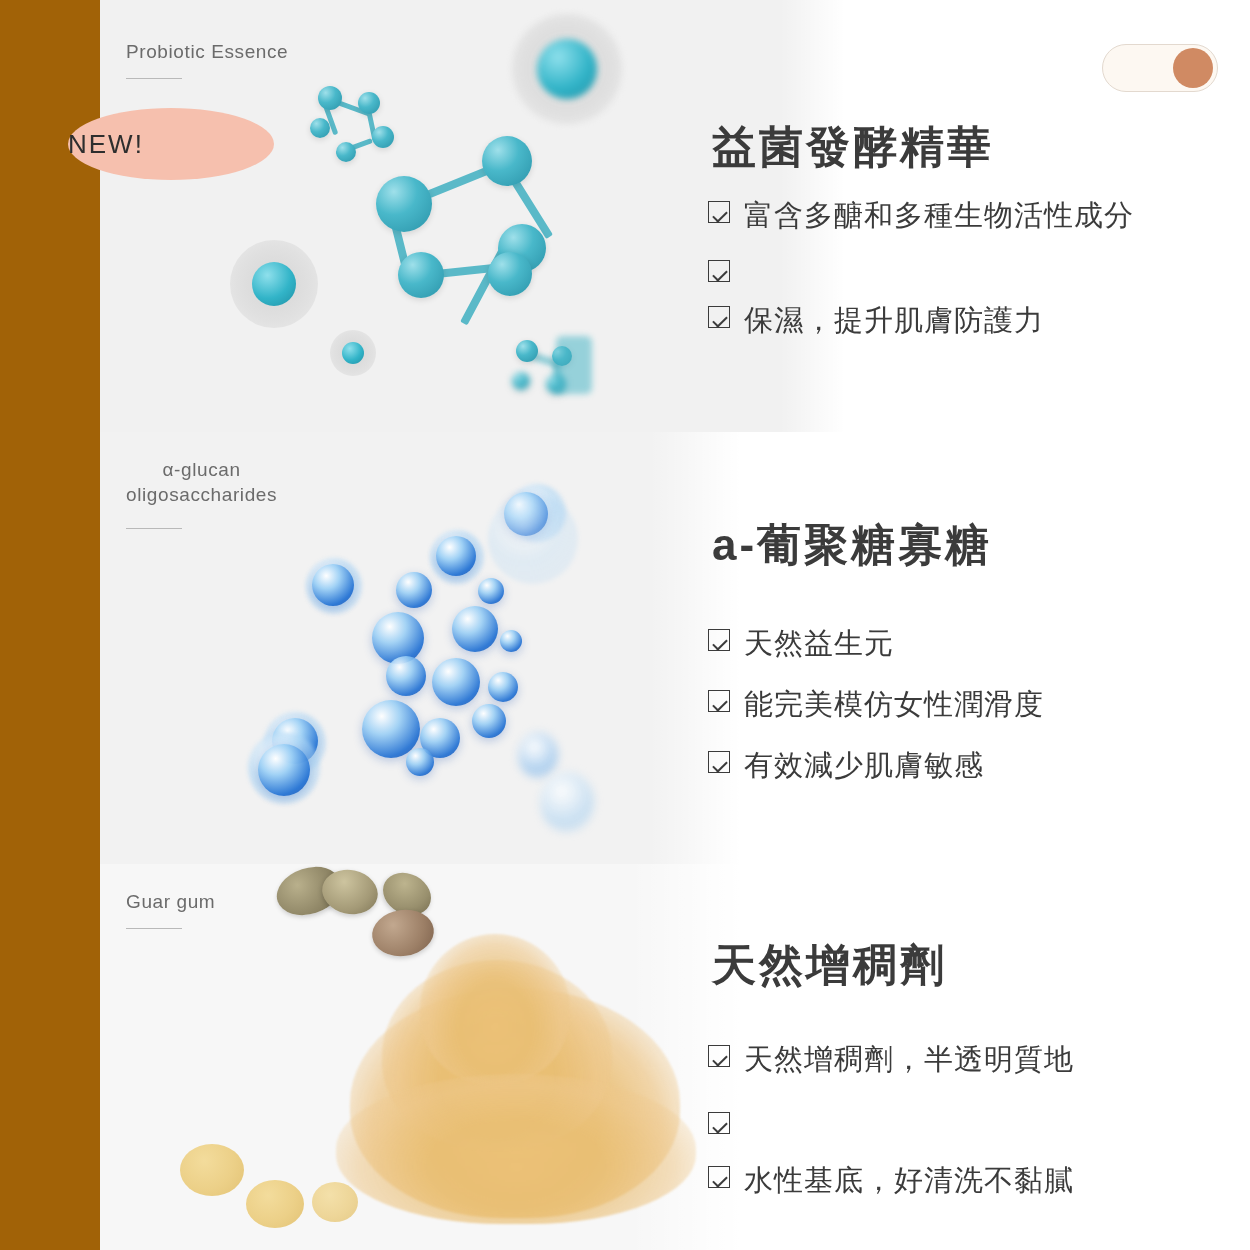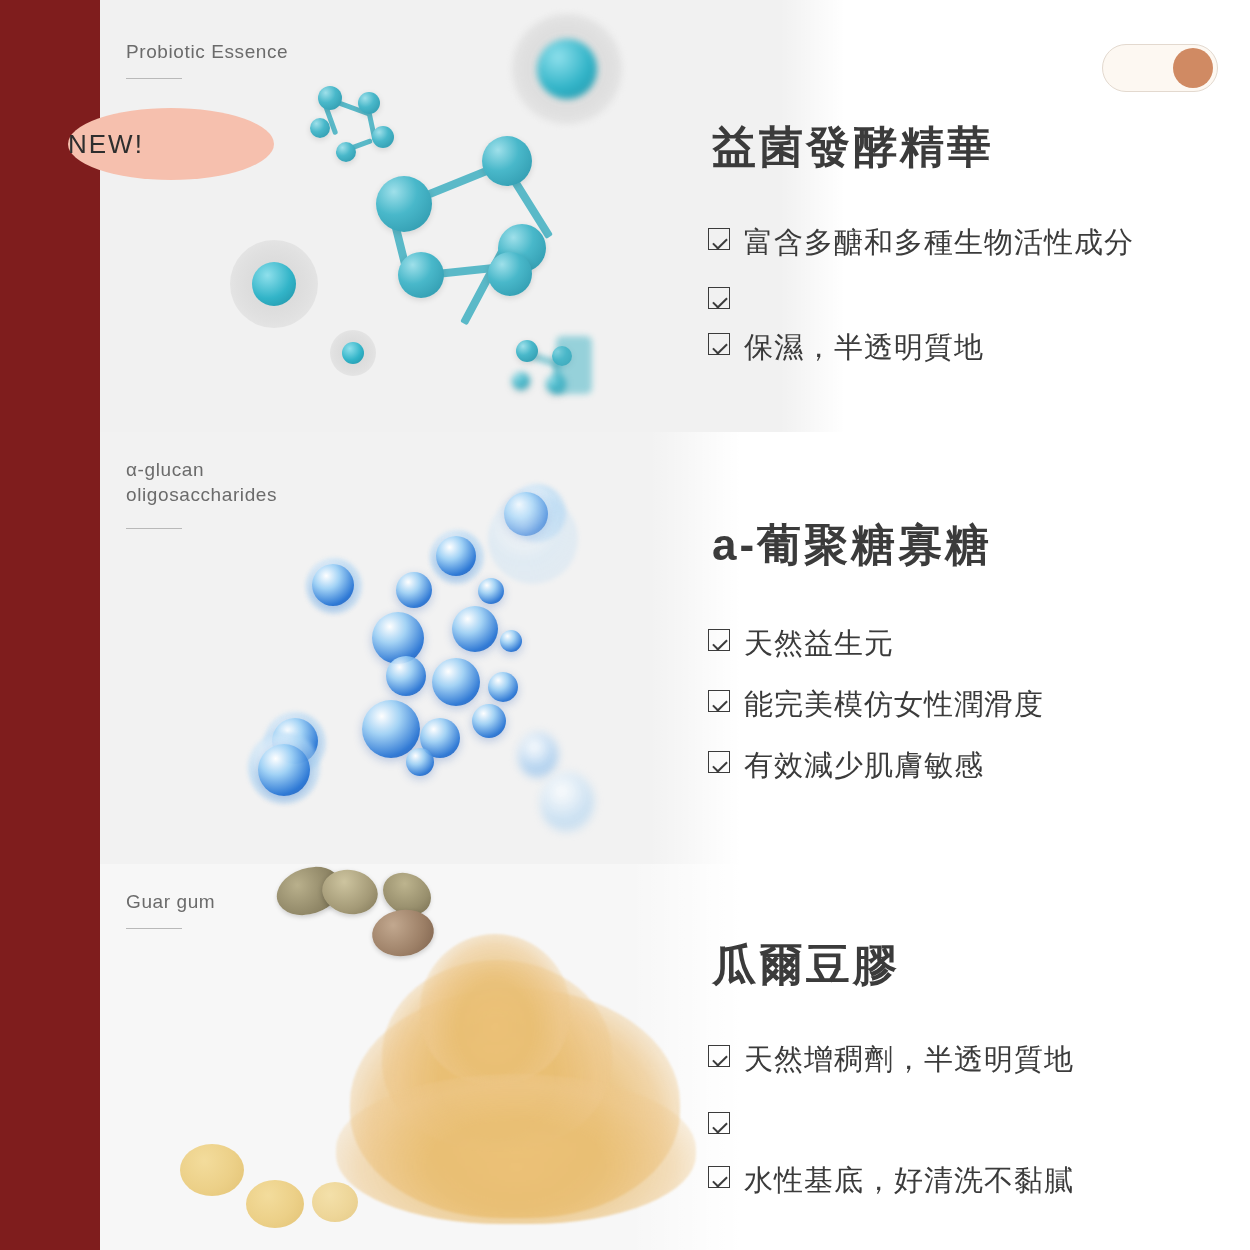--- a/index.html
+++ b/index.html
@@ -5,21 +5,21 @@
   * { box-sizing: border-box; }
   html, body {
     margin: 0; padding: 0;
     width: 1250px; height: 1250px;
     background: #ffffff;
     font-family: "Liberation Sans", sans-serif;
   }
   #page {
     position: relative;
     width: 1250px; height: 1250px;
-    background: #7f1d1d;
+    background: #a16207;
     overflow: hidden;
   }
 
   
   .panel {
     position: absolute;
     left: 100px;
     width: 1150px;
     background: #f1f1f1;
     overflow: hidden;
@@ -121,21 +121,21 @@
     position: absolute;
     left: 4px; top: 9px;
     width: 12px; height: 6px;
     border-left: 2px solid #3b3b3b;
     border-bottom: 2px solid #3b3b3b;
     transform: rotate(-45deg);
   }
 
   
   #panel-1 .heading { left: 612px; top: 118px; font-size: 44px; }
-  #panel-1 .bullets { left: 608px; top: 196px; margin-top: 27px; }
+  #panel-1 .bullets { left: 608px; top: 196px; }
   #panel-1 .bullet { font-size: 29px; margin-bottom: 19px; }
   #panel-1 .cbox { margin-top: 5px; }
 
   
   #panel-2 .heading { left: 612px; top: 84px; font-size: 44px; }
   #panel-2 .bullets { left: 608px; top: 192px; }
   #panel-2 .bullet { font-size: 29px; margin-bottom: 21px; }
   #panel-2 .cbox { margin-top: 5px; }
 
   
@@ -261,21 +261,21 @@
     <div class="bullets">
       <div class="bullet">
         <span class="cbox"></span>
         <span>富含多醣和多種生物活性成分</span>
       </div>
       <div class="bullet">
         <span class="cbox"></span>
       </div>
       <div class="bullet">
         <span class="cbox"></span>
-        <span>保濕，半透明質地</span>
+        <span>保濕，提升肌膚防護力</span>
       </div>
     </div>
 
     <div id="toggle">
       <div class="knob"></div>
     </div>
   </div>
 
   <div id="new-badge">
     <span>NEW!</span>
@@ -317,21 +317,21 @@
 
       <div class="drop-soft" style="left:148px; top:300px; width:72px; height:72px;"></div>
       <div class="drop" style="left:158px; top:312px; width:52px; height:52px;"></div>
 
       <div class="drop" style="left:306px; top:316px; width:28px; height:28px;"></div>
       <div class="drop-blur" style="position:absolute; left:418px; top:300px; width:40px; height:46px; border-radius:50%; background:radial-gradient(circle at 40% 32%, rgba(255,255,255,.9), rgba(120,180,235,.55) 60%, rgba(90,150,220,.2) 100%);"></div>
       <div class="drop-blur" style="position:absolute; left:440px; top:340px; width:54px; height:60px; border-radius:50%; background:radial-gradient(circle at 40% 32%, rgba(255,255,255,.8), rgba(150,200,240,.45) 60%, rgba(120,180,235,.12) 100%);"></div>
       <div class="drop-soft" style="left:388px; top:62px; width:90px; height:90px; opacity:.45;"></div>
     </div>
 
-    <div class="eyebrow" style="left:26px; top:26px;">α-glucan
+    <div class="eyebrow" style="left:26px; top:26px;text-align:center;">α-glucan
 oligosaccharides</div>
     <div class="eyebrow-rule" style="left:26px; top:96px;"></div>
 
     <div class="heading">a-葡聚糖寡糖</div>
 
     <div class="bullets">
       <div class="bullet">
         <span class="cbox"></span>
         <span>天然益生元</span>
       </div>
@@ -364,21 +364,21 @@
       <div class="bean" style="left:272px; top:46px; width:62px; height:46px; background:radial-gradient(circle at 36% 30%, #c2a88f 0%, #9c7f66 60%, #7a5f4a 100%); transform:rotate(-8deg);"></div>
 
       <div class="pellet" style="left:80px; top:280px; width:64px; height:52px;"></div>
       <div class="pellet" style="left:146px; top:316px; width:58px; height:48px;"></div>
       <div class="pellet" style="left:212px; top:318px; width:46px; height:40px; opacity:.85;"></div>
     </div>
 
     <div class="eyebrow" style="left:26px; top:26px;text-align:right;">Guar gum</div>
     <div class="eyebrow-rule" style="left:26px; top:64px;"></div>
 
-    <div class="heading">瓜爾豆膠</div>
+    <div class="heading">天然增稠劑</div>
 
     <div class="bullets">
       <div class="bullet">
         <span class="cbox"></span>
         <span>天然增稠劑，半透明質地</span>
       </div>
       <div class="bullet">
         <span class="cbox"></span>
       </div>
       <div class="bullet">

